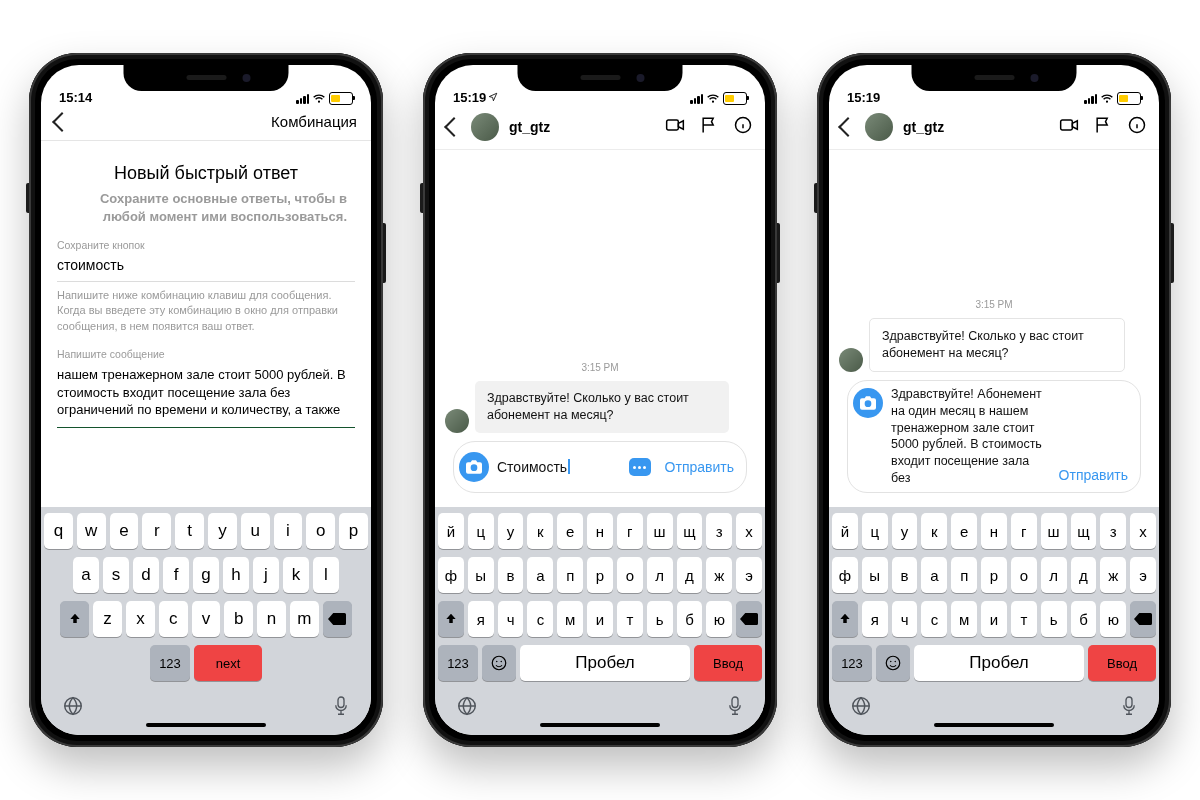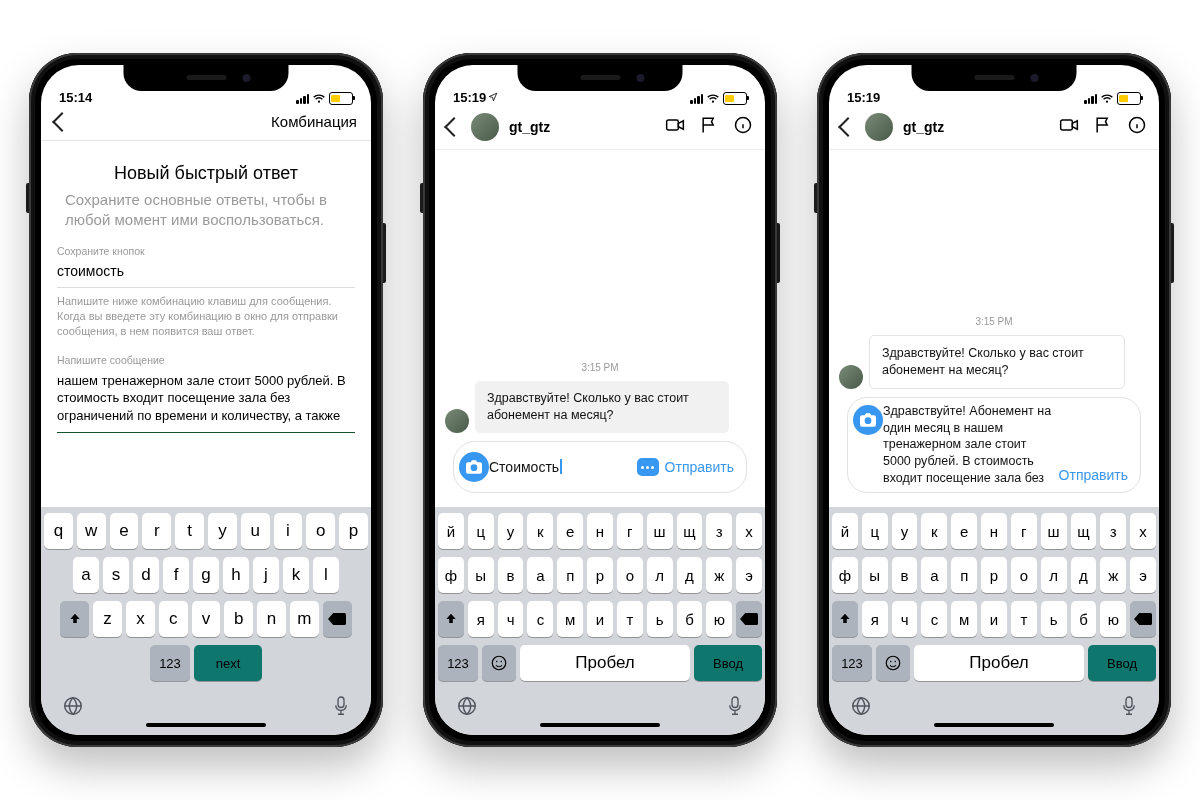--- a/index.html
+++ b/index.html
@@ -22,63 +22,63 @@
   .battery::after{content:"";position:absolute;right:-3px;top:3px;width:2px;height:4px;background:#000;border-radius:0 1px 1px 0;}
   .battery i{display:block;height:7px;width:9px;margin-left:1px;background:#ffcc00;border-radius:1px;}
   .loc{font-weight:400;margin-left:2px;}
 
   
   .nav1{display:flex;align-items:center;justify-content:space-between;padding:6px 14px 10px;border-bottom:1px solid #e5e5e5;}
   .nav1 .save{font-size:15px;color:#000;}
   .chev{width:12px;height:12px;border-left:2px solid #222;border-bottom:2px solid #222;transform:rotate(45deg);}
   .p1body{flex:1;overflow:hidden;background:#fff;}
   .p1title{text-align:center;font-size:18px;font-weight:500;margin:22px 16px 6px;color:#000;}
-  .p1sub{text-align:left;font-size:15px;color:#9a9a9a;padding:0 24px;line-height:1.35;}
+  .p1sub{text-align:right;font-size:13px;color:#9a9a9a;padding:0 24px;line-height:1.35;font-weight:bold;}
   .fieldblock{padding:14px 16px 0;}
   .flabel{font-size:10.5px;color:#9a9a9a;margin-bottom:6px;}
   .fvalue{font-size:14px;color:#000;padding-bottom:8px;border-bottom:1px solid #dcdcdc;}
   .fhint{font-size:11px;color:#9a9a9a;line-height:1.4;margin-top:6px;}
   .msgval{font-size:13px;color:#000;line-height:1.35;padding-bottom:8px;border-bottom:1px solid #14532d;}
 
   
   .nav2{display:flex;align-items:center;padding:6px 12px 8px;border-bottom:1px solid #ececec;gap:10px;}
   .avatar{width:28px;height:28px;border-radius:50%;background:linear-gradient(135deg,#7a8a78,#4a5a48);flex:none;}
   .avatar.sm{width:24px;height:24px;}
   .uname{font-size:14px;font-weight:600;color:#000;flex:1;}
   .navicons{display:flex;gap:14px;align-items:center;color:#000;}
   .icn{width:20px;height:20px;}
 
   .chatbody{flex:1;background:#fff;display:flex;flex-direction:column;justify-content:flex-end;padding:0 10px 6px;}
   .timestamp{text-align:center;font-size:10px;color:#9a9a9a;margin:8px 0;}
   .msgrow{display:flex;align-items:flex-end;gap:6px;margin-bottom:8px;}
   .bubble{background:#f1f1f1;border-radius:5px;padding:9px 12px;font-size:12.5px;color:#111;line-height:1.35;max-width:230px;}
   .bubble.white{background:#fff;border:1px solid #e4e4e4;}
 
-  .composer{border:1px solid #e2e2e2;border-radius:22px;margin:0 8px 8px;padding:5px 8px 5px 5px;display:flex;align-items:center;min-height:40px;}
+  .composer{border:1px solid #e2e2e2;border-radius:22px;margin:0 8px 8px;padding:5px 8px 5px 5px;display:flex;align-items:center;gap:8px;min-height:40px;}
   .composer.tall{align-items:flex-start;border-radius:20px;}
   .cam{width:30px;height:30px;border-radius:50%;background:#3897f0;flex:none;display:flex;align-items:center;justify-content:center;}
   .cam.top{align-self:flex-start;margin-top:2px;}
   .cinput{flex:1;font-size:14px;color:#111;outline:none;border:none;background:none;line-height:1.35;}
   .cinput .cursor::after{content:"";display:inline-block;width:1.5px;height:15px;background:#3897f0;vertical-align:-2px;margin-left:1px;}
   .quickbadge{width:22px;height:18px;border-radius:5px;background:#3897f0;display:flex;align-items:center;justify-content:center;margin-right:2px;}
   .quickbadge i{width:3px;height:3px;border-radius:50%;background:#fff;}
   .quickbadge span{display:flex;gap:2px;}
   .send{color:#3897f0;font-size:14px;font-weight:500;padding:0 4px;}
 
   
   .kbd{background:#d2d5da;padding:6px 3px 4px;user-select:none;}
   .krow{display:flex;justify-content:center;gap:4px;margin-bottom:8px;}
   .key{background:#fff;border-radius:5px;box-shadow:0 1px 0 rgba(0,0,0,.3);height:36px;display:flex;align-items:center;justify-content:center;font-size:17px;color:#000;flex:1;min-width:0;}
   .key.fn{background:#adb3bc;font-size:13px;}
   .key.shift{flex:0 0 36px;}
   .key.del{flex:0 0 36px;}
   .key.space{flex:1;}
   .key.num{flex:0 0 40px;background:#adb3bc;font-size:13px;}
   .key.emoji{flex:0 0 34px;background:#adb3bc;}
-  .key.next{flex:0 0 68px;background:#0f766e;font-size:13px;}
+  .key.next{flex:0 0 68px;background:#ef4444;font-size:13px;}
   .krow.r1 .key{flex:0 0 calc((100% - 36px)/10);}
   .krow.r1b .key{flex:0 0 calc((100% - 40px)/11);font-size:15px;}
   .kbot{display:flex;justify-content:space-between;align-items:center;padding:6px 18px 2px;color:#50555c;}
   .kbot svg{display:block}
   .homebar{height:4px;width:120px;background:#000;border-radius:3px;margin:4px auto 4px;}
 
   .r2offset{padding:0 14px;}
 </style>
 </head>
 <body>

